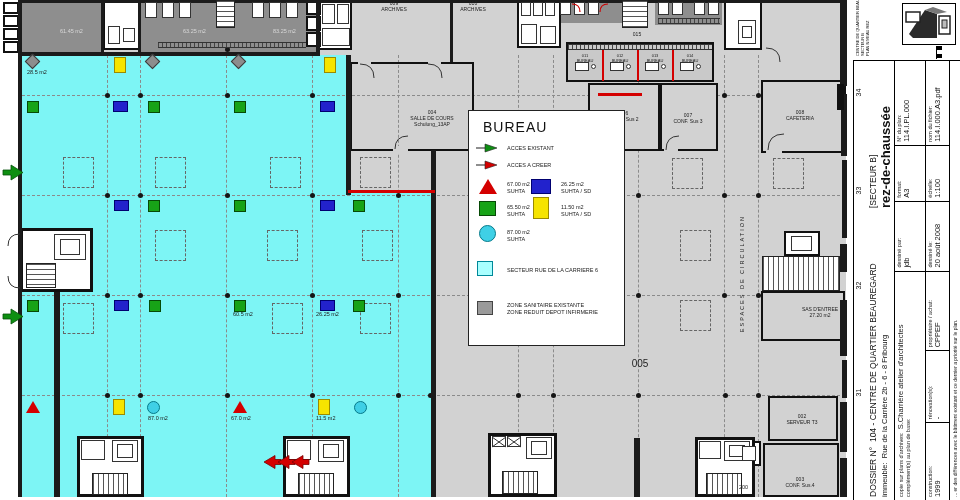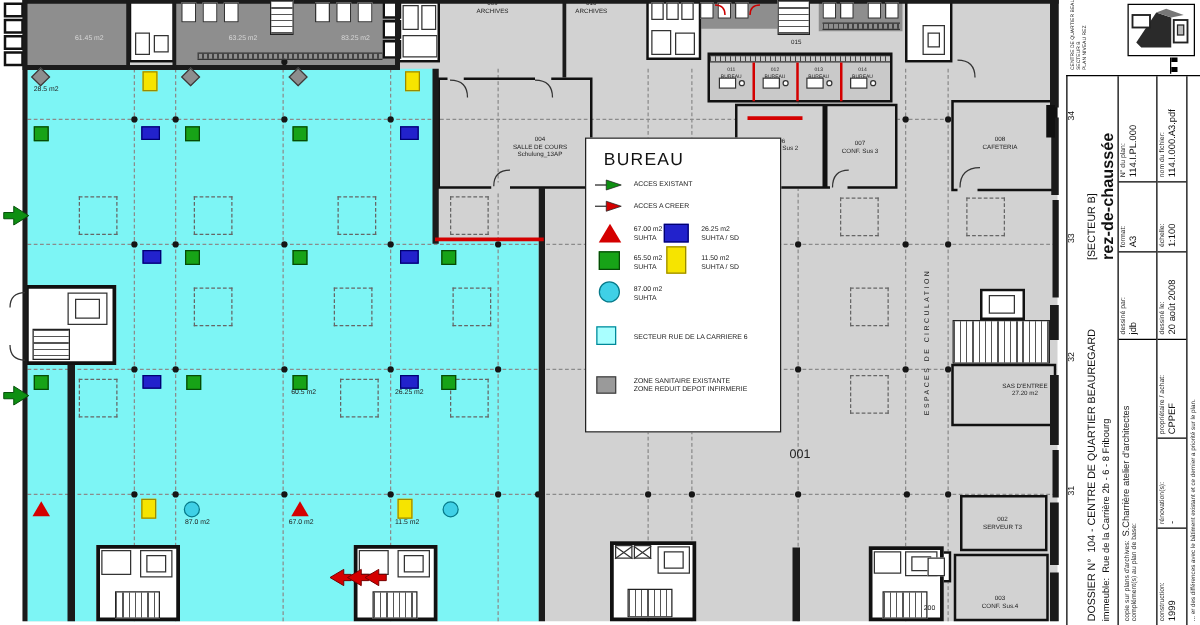--- a/index.html
+++ b/index.html
@@ -525,21 +525,21 @@
     </div>
     <div class="rlb" style="left: 666px; top: 113px; width: 44px; font-size: 5px;">
       <div>007</div>
       <div>CONF. Sus 3</div>
     </div>
     <div class="rlb" style="left: 778px; top: 110px; width: 44px; font-size: 5px;">
       <div>008</div>
       <div>CAFETERIA</div>
     </div>
     <div class="rlb" style="left: 626px; top: 358px; width: 28px; font-size: 10px;">
-      <div>001</div>
+      <div>005</div>
     </div>
     <div class="rlb" style="left: 796px; top: 307px; width: 48px; font-size: 5px;">
       <div>SAS D'ENTREE</div>
       <div>27.20 m2</div>
     </div>
     <div class="rlb" style="left: 780px; top: 414px; width: 44px; font-size: 5px;">
       <div>002</div>
       <div>SERVEUR T3</div>
     </div>
     <div class="rlb" style="left: 778px; top: 477px; width: 44px; font-size: 5px;">

